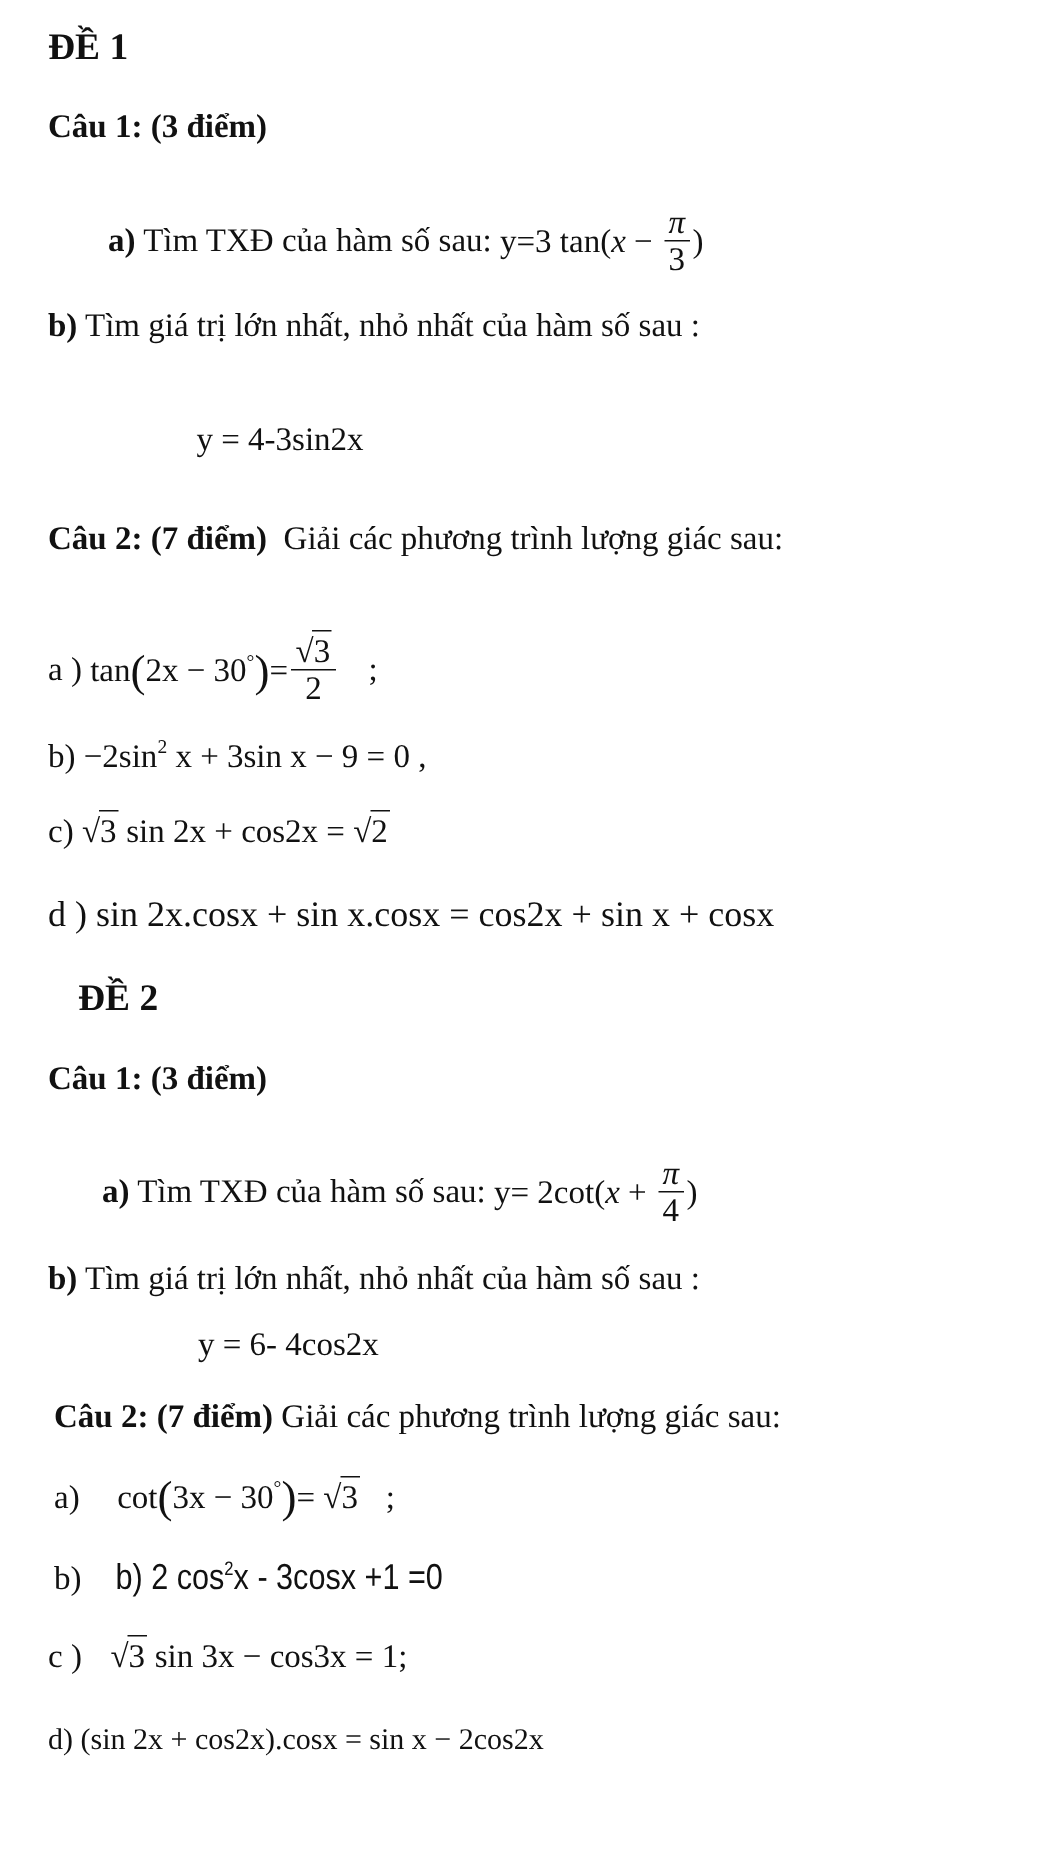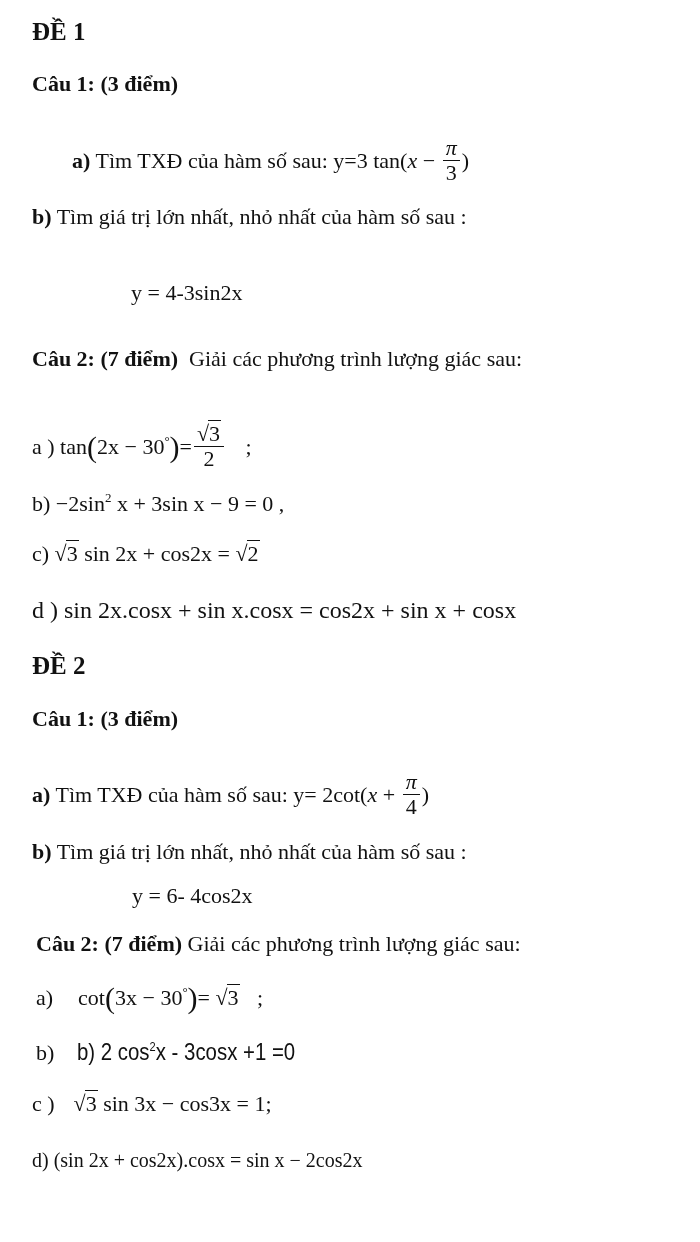--- a/index.html
+++ b/index.html
@@ -59,25 +59,25 @@
 <div class="line" style="top:540px;">
   <span>c)</span>
   <span><span class="sqrt">√<span class="rad">3</span></span><span> sin 2x + cos2x = </span><span class="sqrt">√<span class="rad">2</span></span></span>
 </div>
 
 <div class="line" style="top:596px; font-size:24px;">
   <span>d )</span>
   <span>sin 2x.cosx + sin x.cosx = cos2x + sin x + cosx</span>
 </div>
 
-<div class="line title" style="top:652px;">ĐỀ 2</div>
+<div class="line title" style="top:652px;margin-left:20px;">ĐỀ 2</div>
 
 <div class="line bold" style="top:705px;">Câu 1: (3 điểm)</div>
 
-<div class="line" style="top:772px;">
+<div class="line" style="top:772px;margin-left:36px;">
   <span class="bold">a)</span>
   <span>Tìm TXĐ của hàm số sau:</span>
   <span><span>y= 2cot(</span><span class="i">x</span><span> + </span><span class="frac"><span class="num i">π</span><span class="den">4</span></span><span>)</span></span>
 </div>
 
 <div class="line" style="top:838px;">
   <span class="bold">b)</span>
   <span>Tìm giá trị lớn nhất, nhỏ nhất của hàm số sau :</span>
 </div>
 <div class="line" style="top:882px; left:132px;">y = 6- 4cos2x</div>

